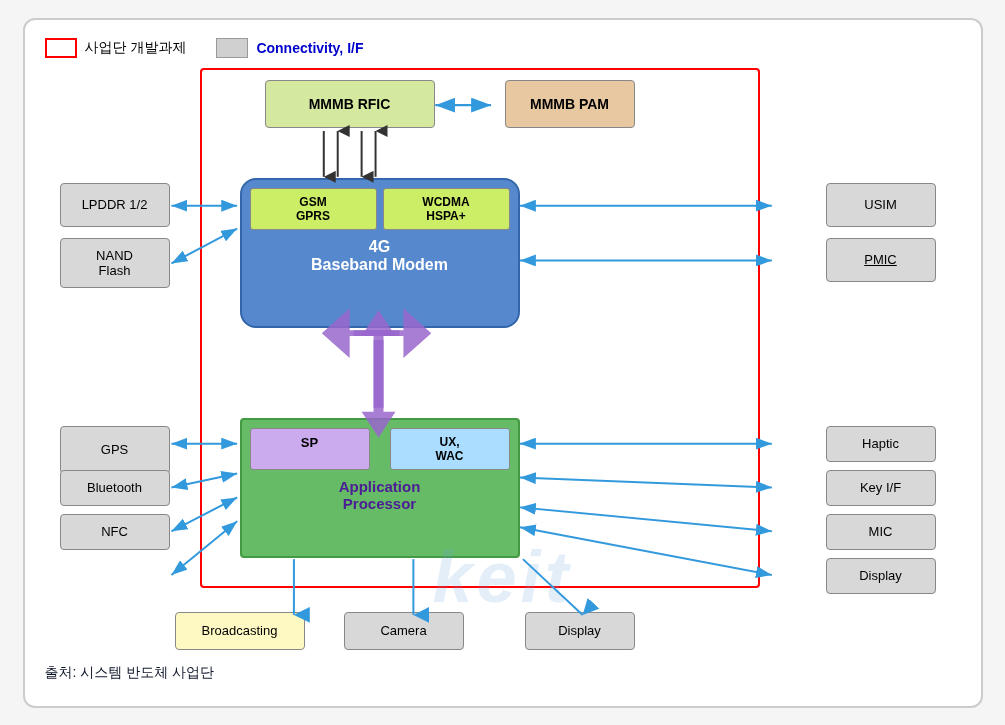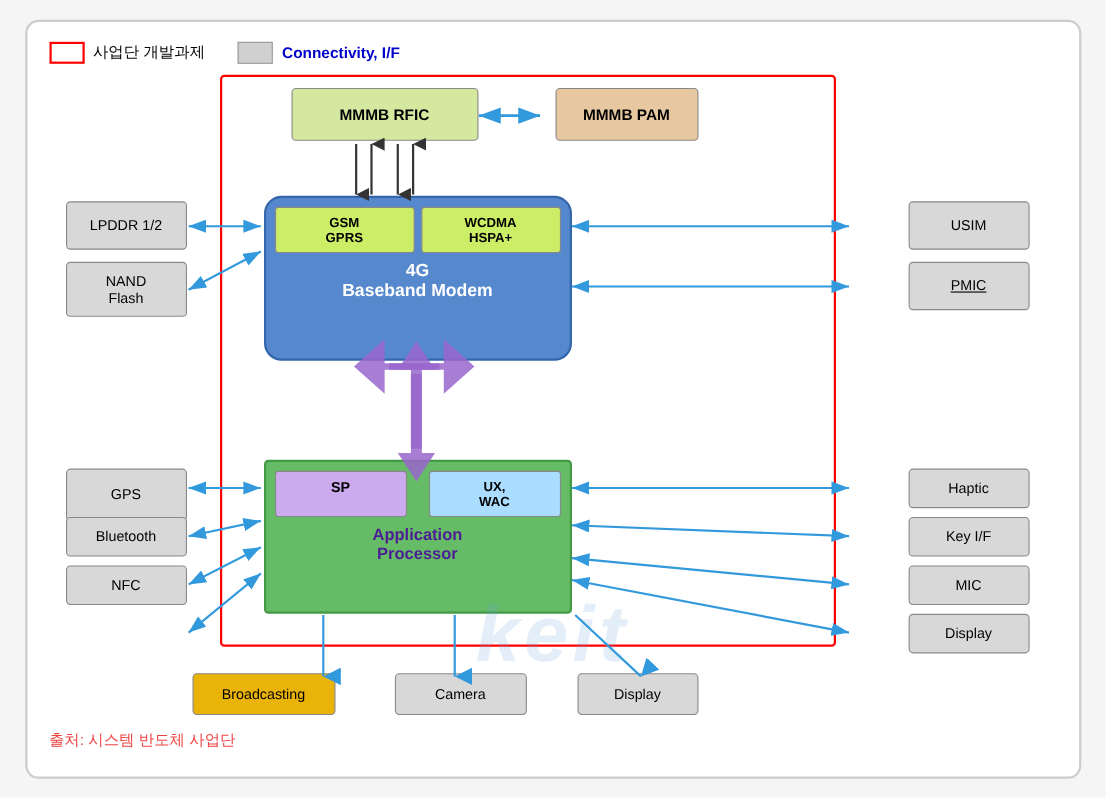--- a/index.html
+++ b/index.html
@@ -300,26 +300,26 @@
       background: #d8d8d8;
       border: 1.5px solid #888;
     }
 
     
     .broadcasting {
       bottom: 8px;
       left: 130px;
       width: 130px;
       height: 38px;
-      background: #eab308;
+      background: #fef9c3;
       border: 1.5px solid #888;
     }
     .camera {
       bottom: 8px;
-      left: 314px;
+      left: 299px;
       width: 120px;
       height: 38px;
       background: #d8d8d8;
       border: 1.5px solid #888;
     }
     .display {
       bottom: 8px;
       left: 480px;
       width: 110px;
       height: 38px;
@@ -348,21 +348,21 @@
       color: rgba(100, 160, 220, 0.18);
       font-style: italic;
       pointer-events: none;
       white-space: nowrap;
       letter-spacing: 4px;
     }
 
     .source-text {
       margin-top: 6px;
       font-size: 14px;
-      color: #ef4444;
+      color: #0f172a;
     }
   </style>
 </head>
 <body>
 
 <div class="outer-container">
 
   <div class="legend">
     <div class="legend-item">
       <div class="legend-box-red"></div>

